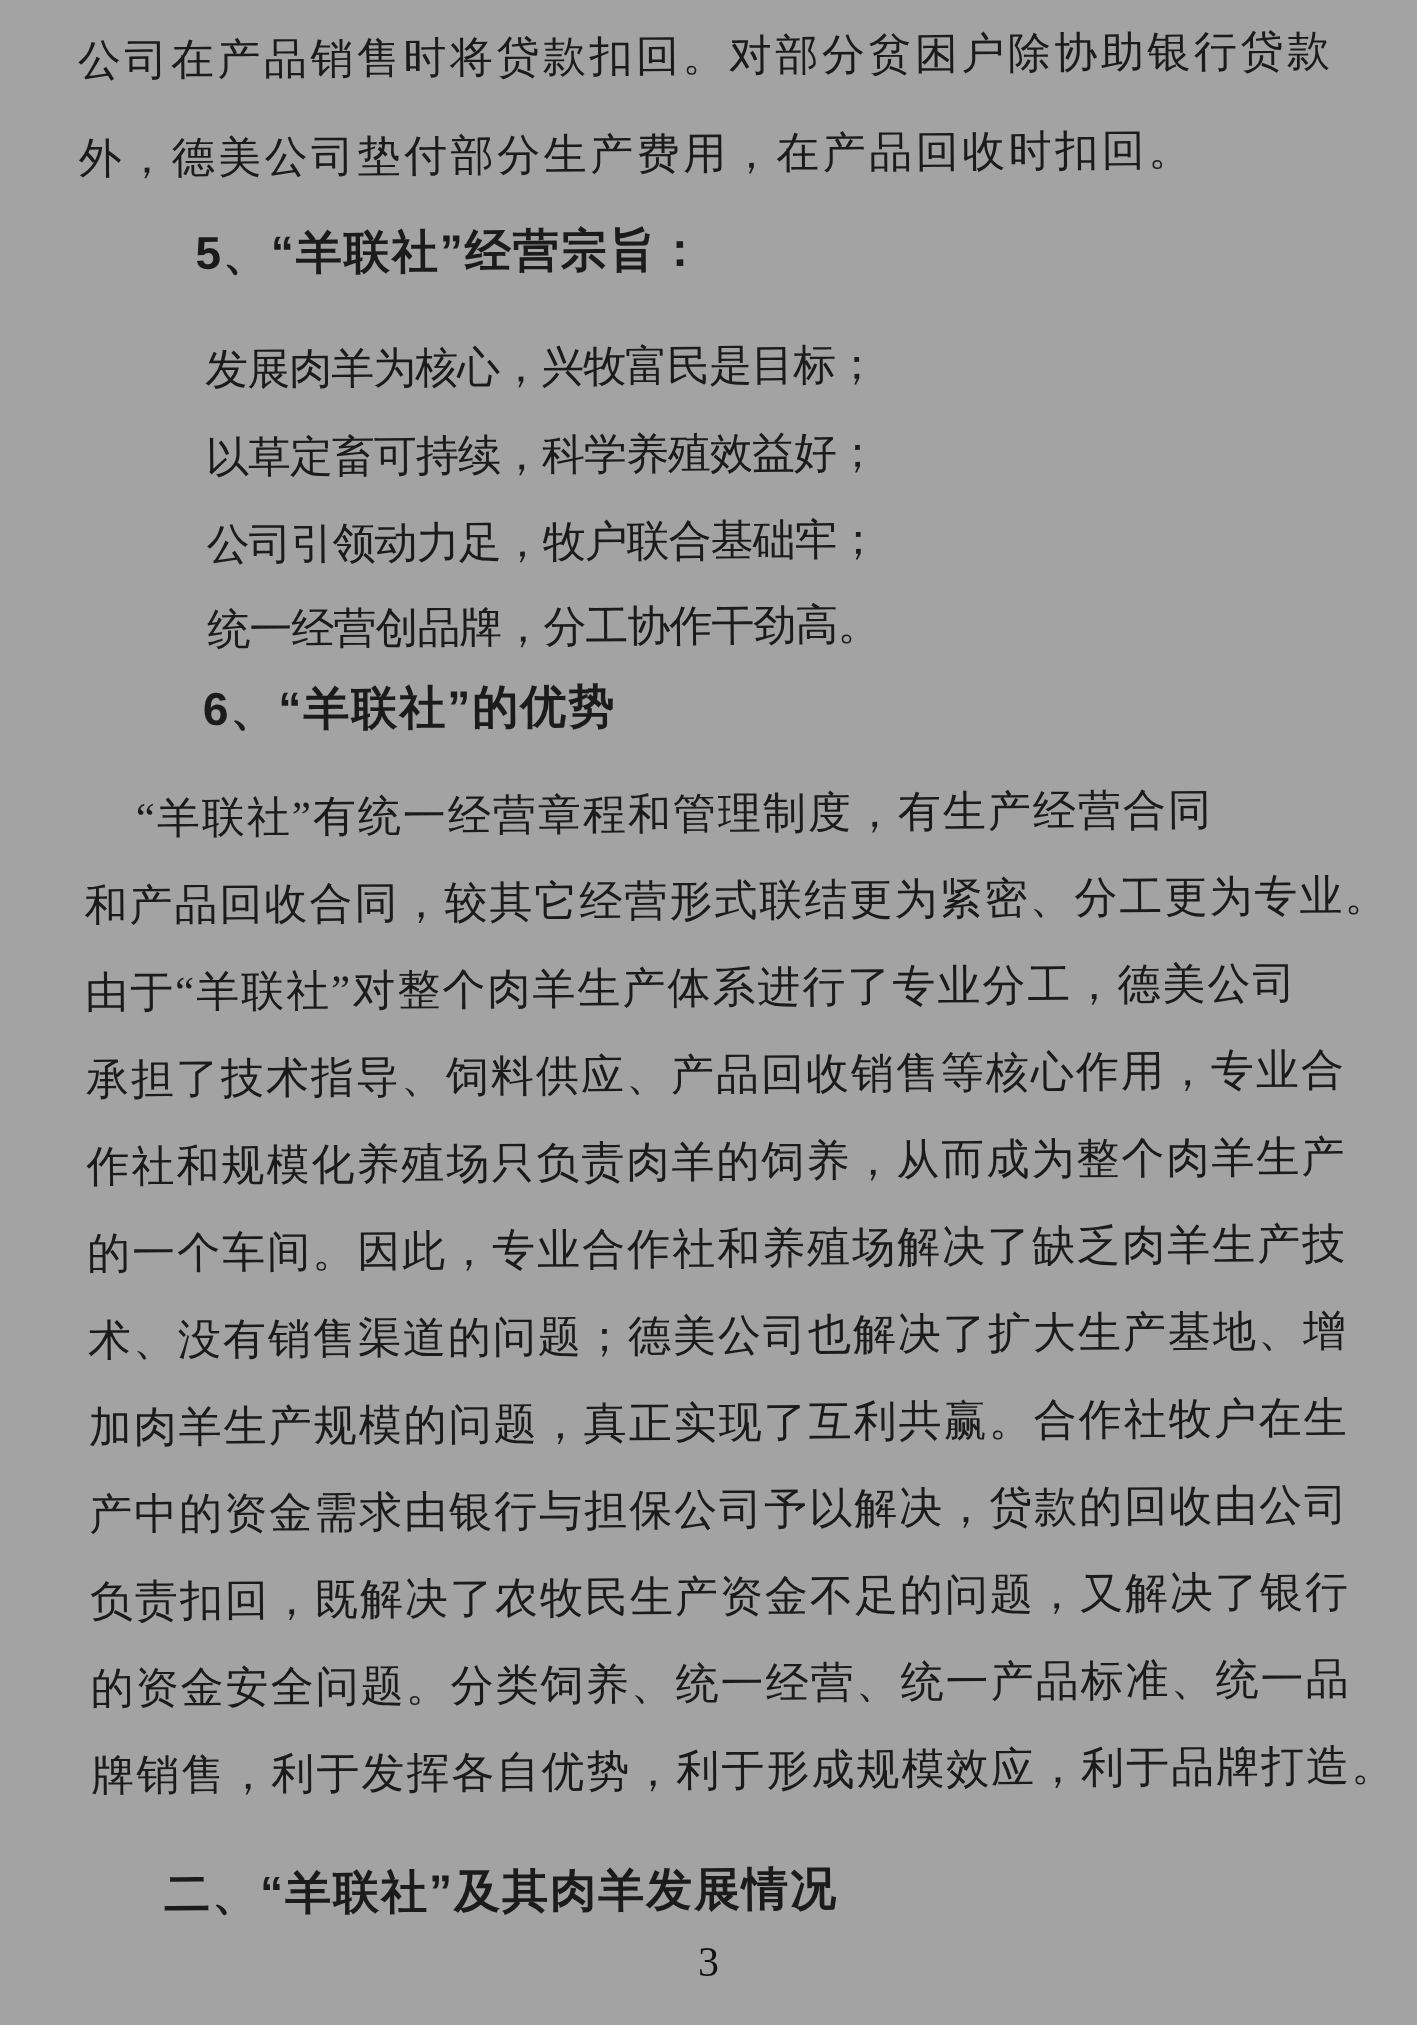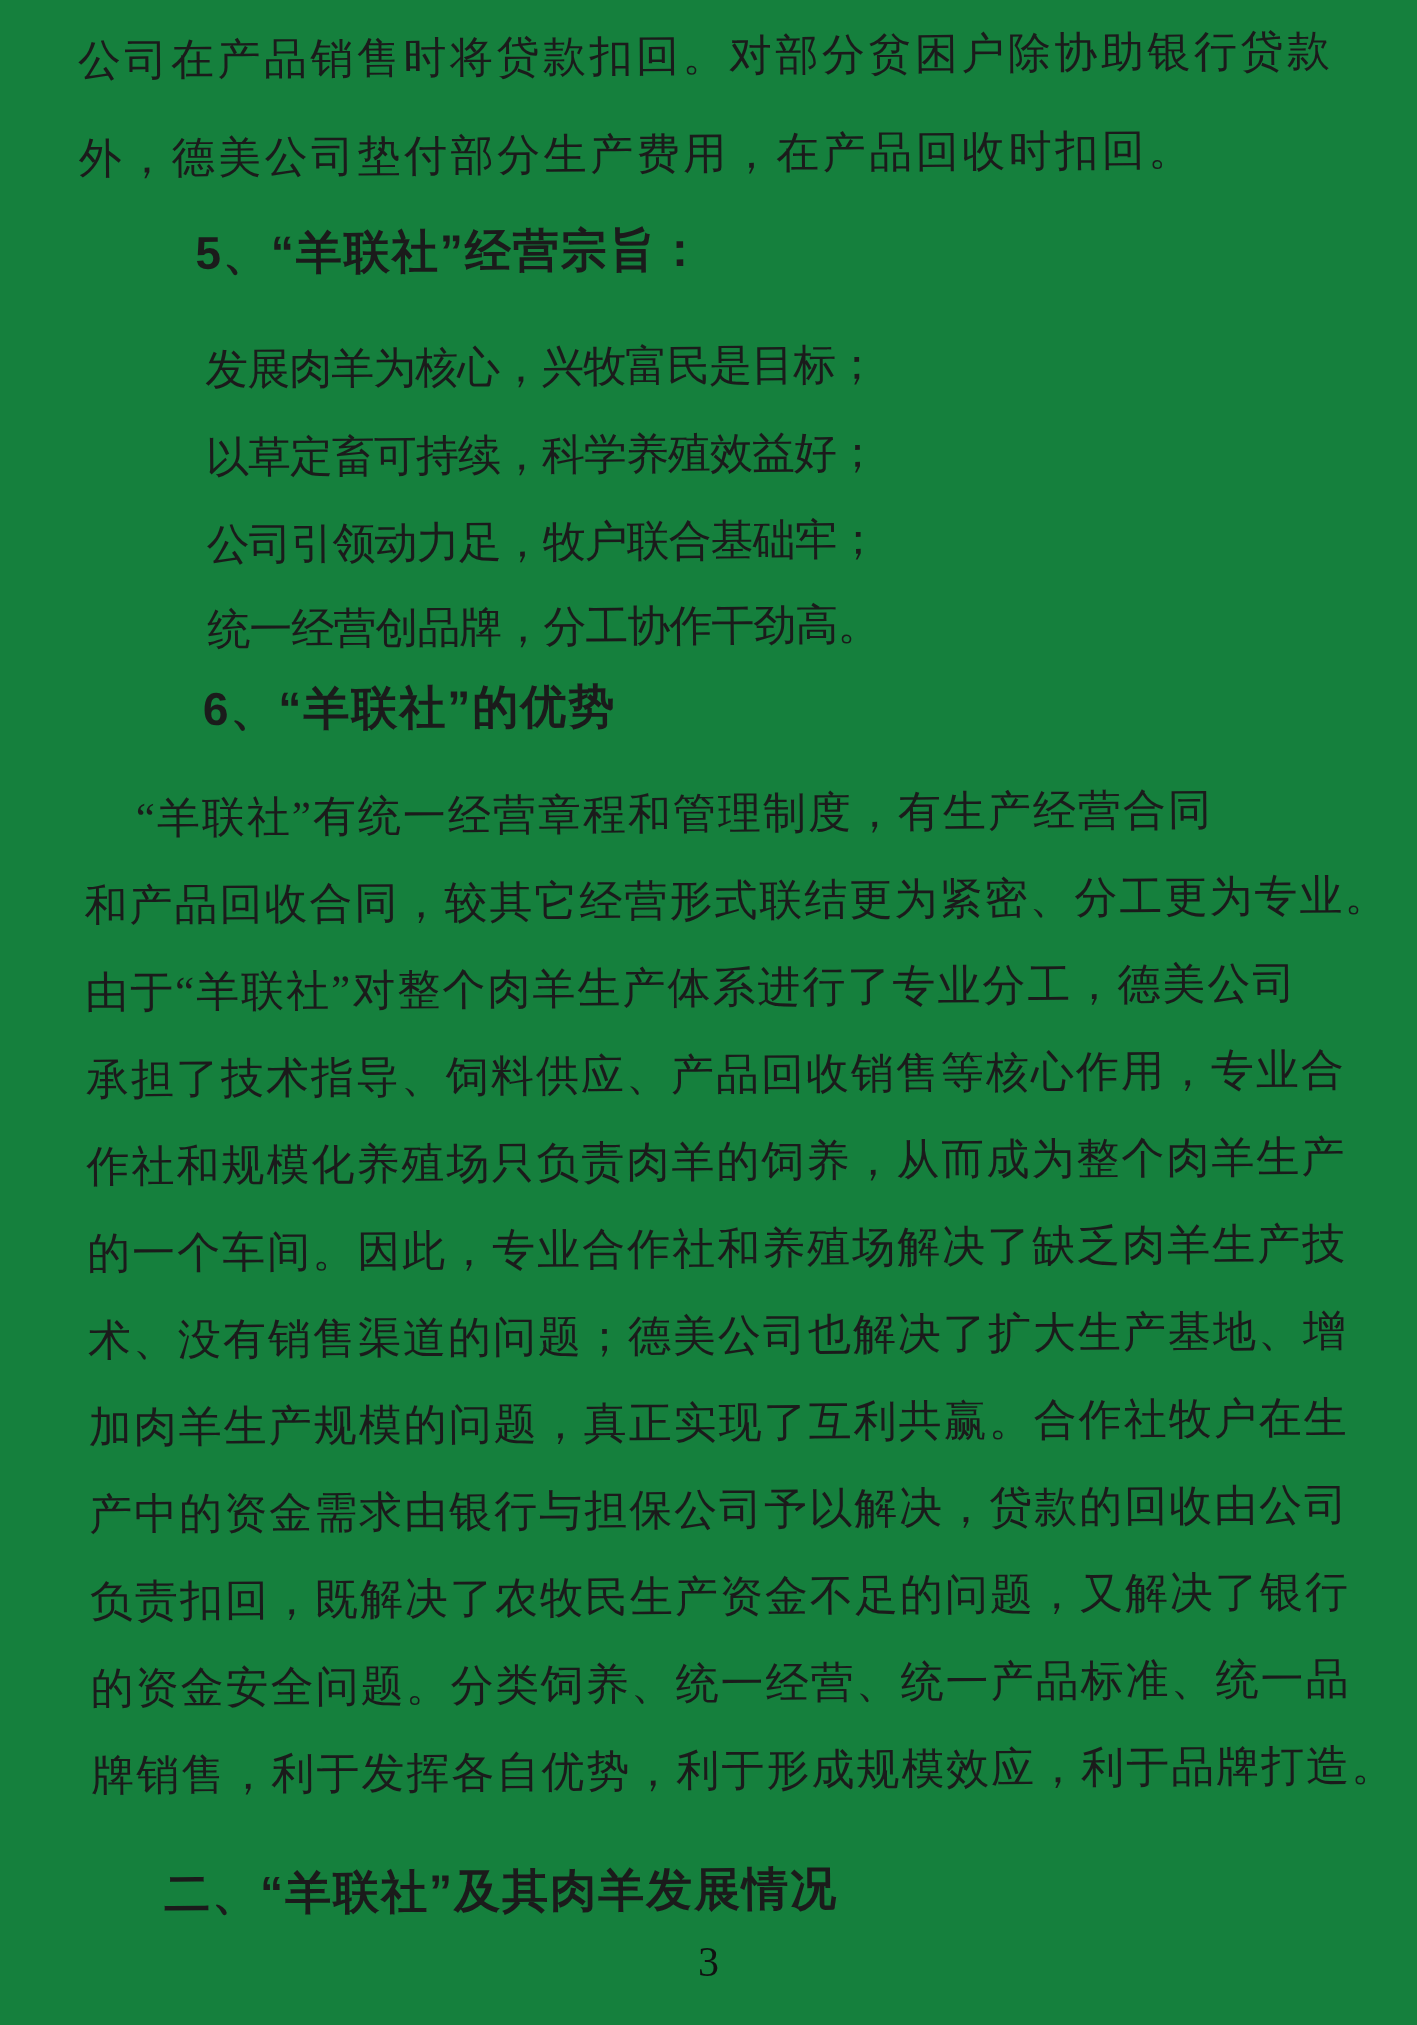--- a/index.html
+++ b/index.html
@@ -4,21 +4,21 @@
 <style>
   html, body {
     margin: 0;
     padding: 0;
     background: #ffffff;
   }
   .page {
     position: relative;
     width: 1417px;
     height: 2025px;
-    background: #15803d;
+    background: #a3a3a3;
     overflow: hidden;
     font-family: "Liberation Serif", "DejaVu Serif", serif;
     color: #1b1b1b;
   }
   .content {
     position: absolute;
     left: 85px;
     top: 0;
     width: 1270px;
     transform: rotate(-0.45deg);

